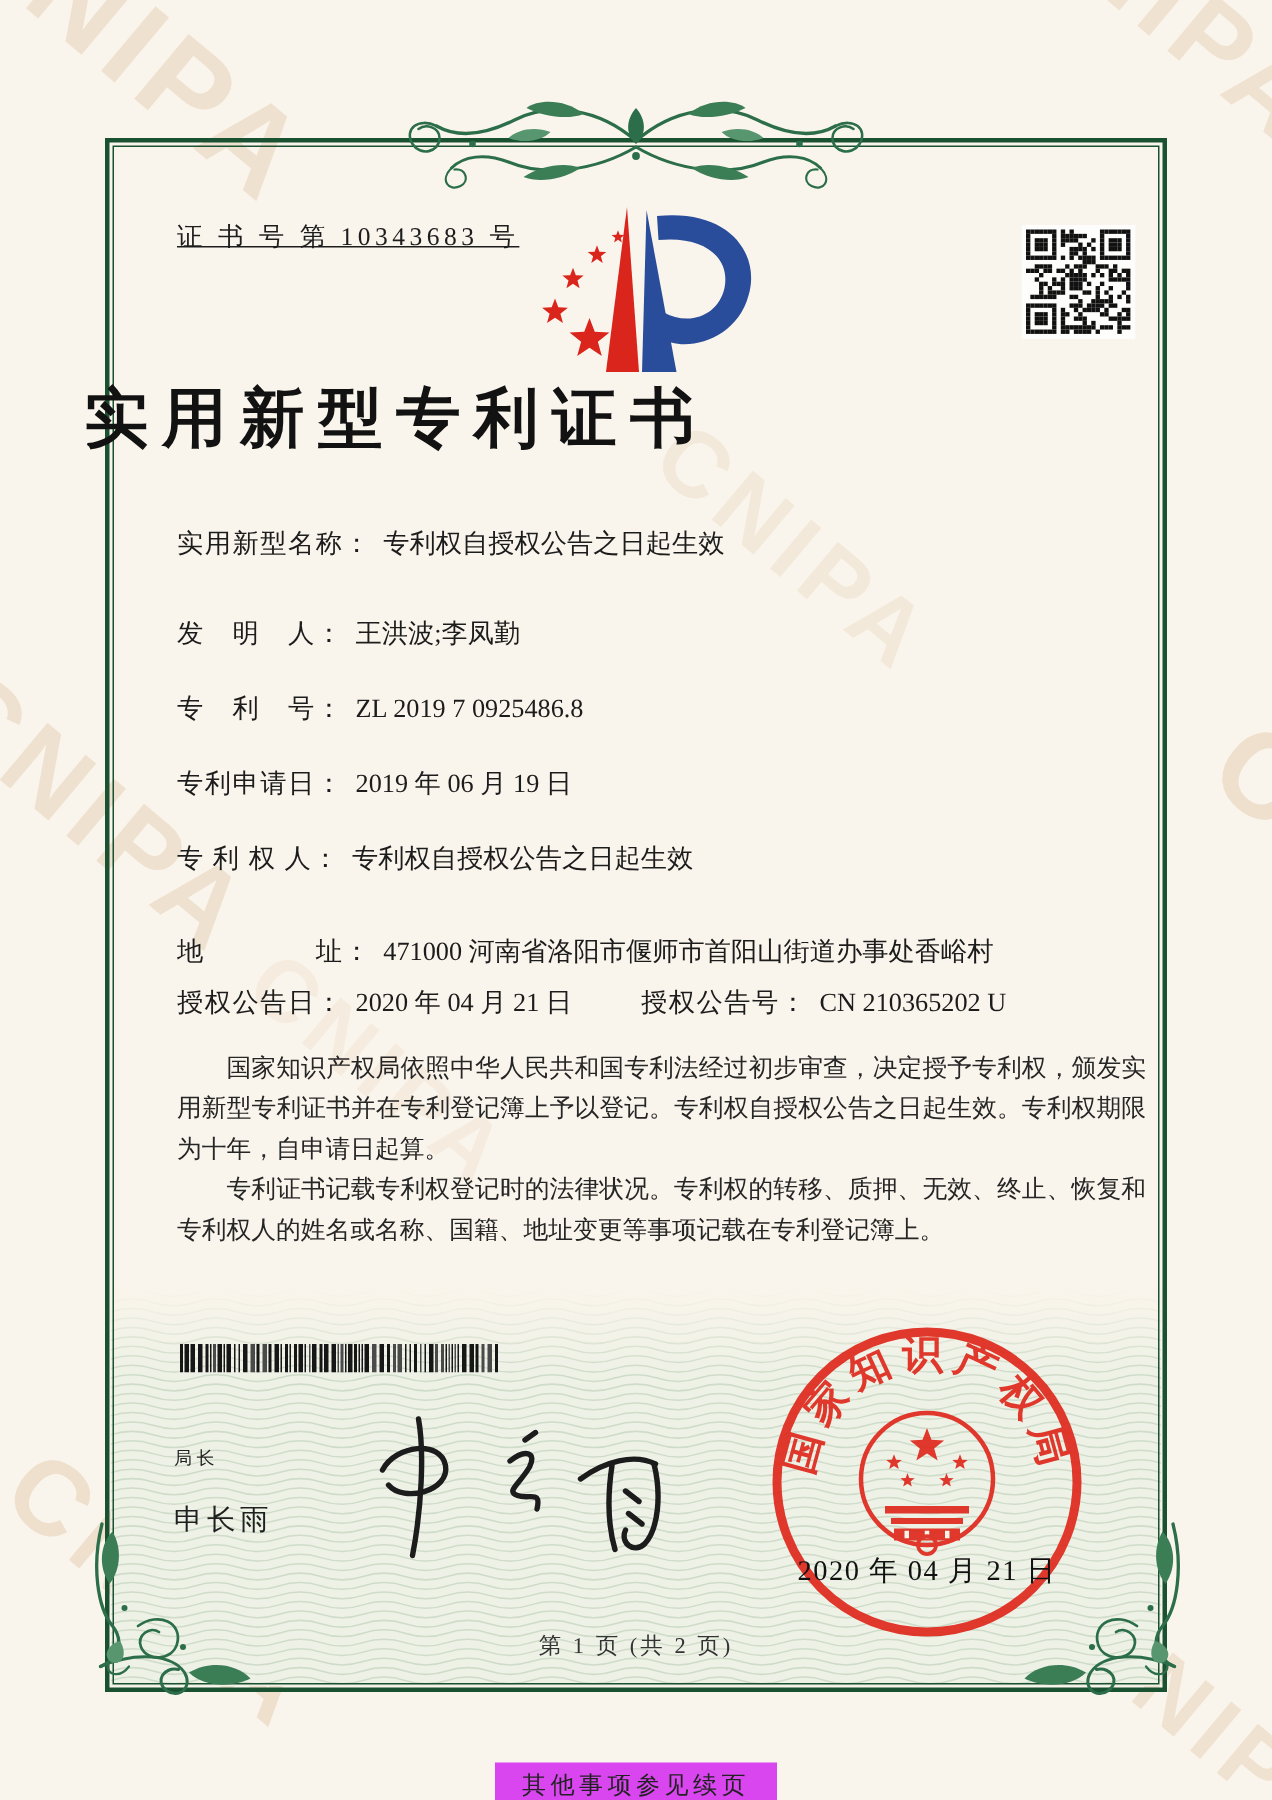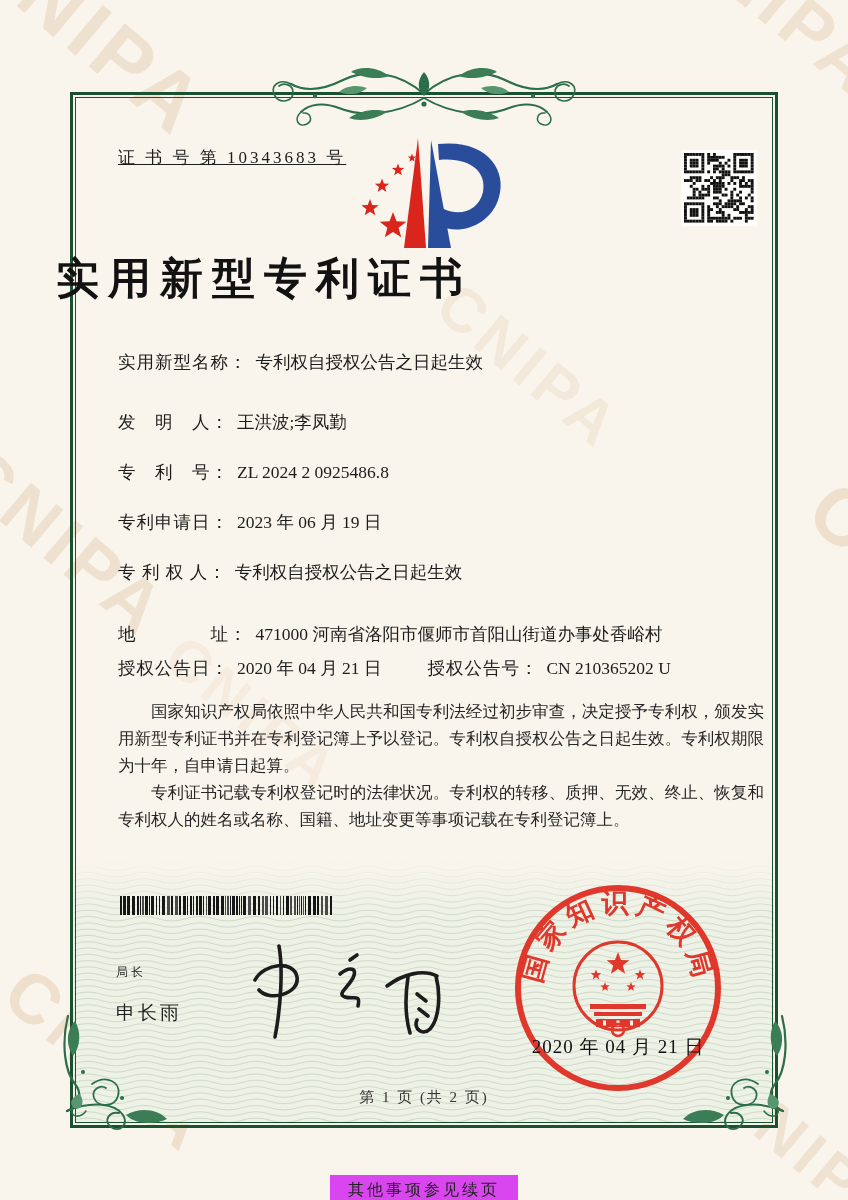--- a/index.html
+++ b/index.html
@@ -515,24 +515,24 @@
   <div class="title">实用新型专利证书</div>
 
   <div class="fields">
     <div class="field-row">
       <span class="f-label">实用新型名称：</span><span class="f-value">专利权自授权公告之日起生效</span>
     </div>
     <div class="field-row">
       <span class="f-label">发　明　人：</span><span class="f-value">王洪波;李凤勤</span>
     </div>
     <div class="field-row">
-      <span class="f-label">专　利　号：</span><span class="f-value">ZL 2024 2 0925486.8</span>
+      <span class="f-label">专　利　号：</span><span class="f-value">ZL 2019 7 0925486.8</span>
     </div>
     <div class="field-row">
-      <span class="f-label">专利申请日：</span><span class="f-value">2023 年 06 月 19 日</span>
+      <span class="f-label">专利申请日：</span><span class="f-value">2019 年 06 月 19 日</span>
     </div>
     <div class="field-row">
       <span class="f-label">专 利 权 人：</span><span class="f-value">专利权自授权公告之日起生效</span>
     </div>
     <div class="field-row">
       <span class="f-label">地　　　　址：</span><span class="f-value">471000 河南省洛阳市偃师市首阳山街道办事处香峪村</span>
     </div>
     <div class="field-row">
       <span class="f-label">授权公告日：</span><span class="f-value">2020 年 04 月 21 日</span><span class="f-label pair2">授权公告号：</span><span class="f-value">CN 210365202 U</span>
     </div>

